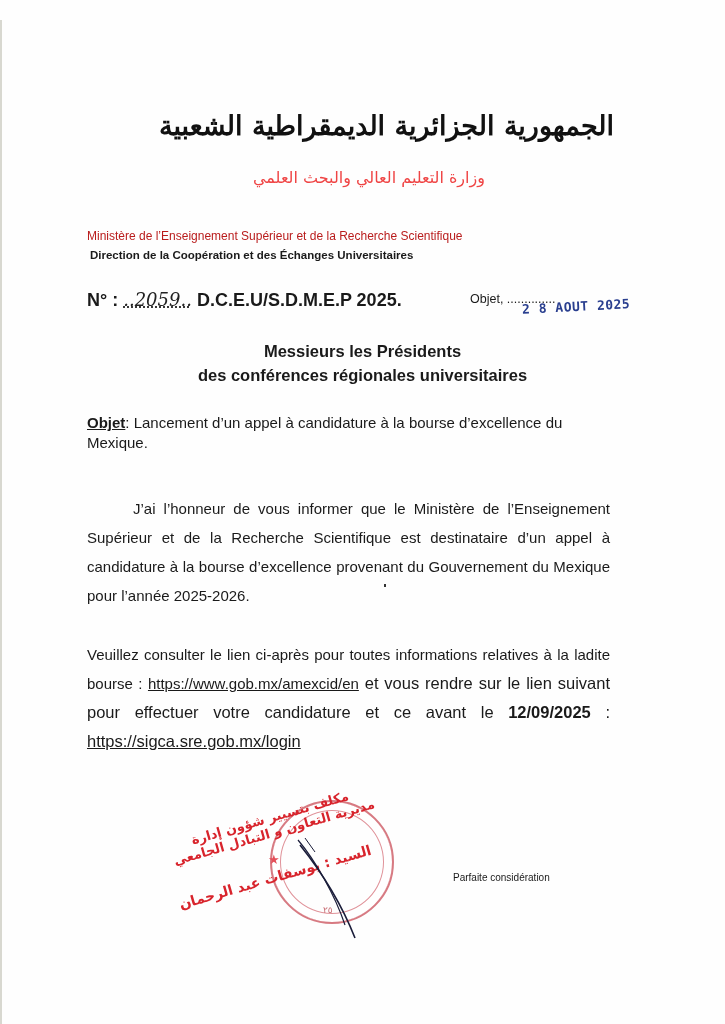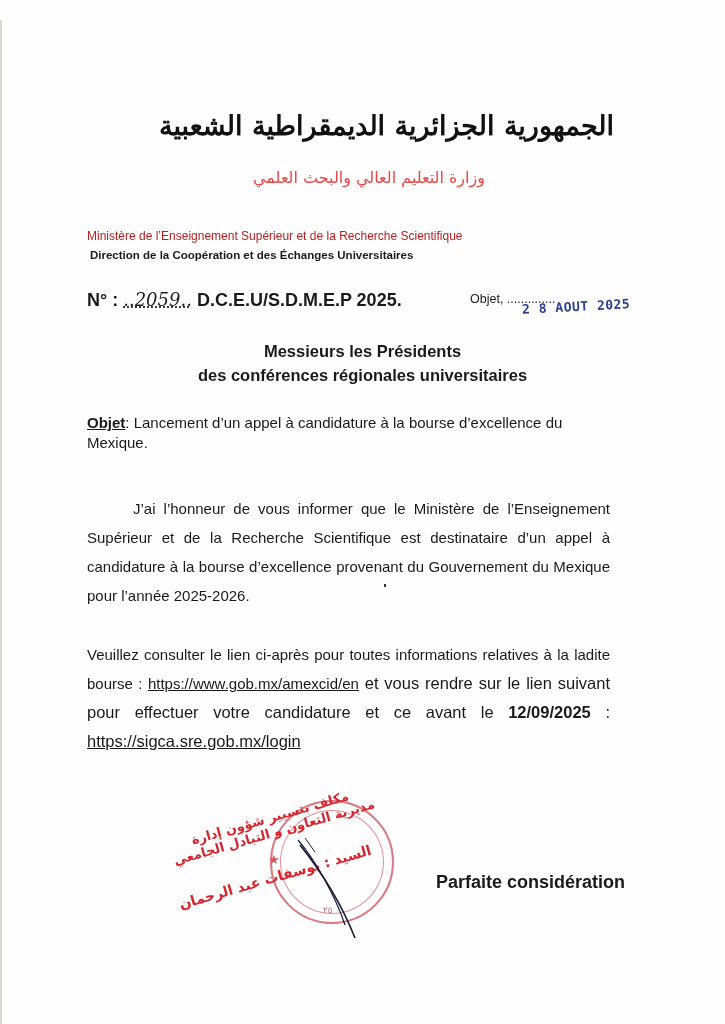--- a/index.html
+++ b/index.html
@@ -46,21 +46,21 @@
     .para {
       position: absolute; left: 87px; width: 523px; font-size: 15px; line-height: 29px; text-align: justify;
     }
     .p1 { top: 494px; text-indent: 46px; }
     .p2 { top: 600px; text-indent: 0; margin-top: 40px; }
     .p2 .link { text-decoration: underline; color: #1a1a1a; }
     .p2 .big { font-size: 16.5px; }
     .p2 .deadline { font-weight: bold; font-size: 16.5px; }
     .p3 { top: 708px; text-indent: 46px; }
     .closing {
-      position: absolute; top: 872px; left: 436px; font-size: 18px; font-weight: bold; white-space: nowrap;
+      position: absolute; top: 872px; left: 453px; font-size: 10px; font-weight: normal; white-space: nowrap;
     }
     .stamp-zone { position: absolute; left: 140px; top: 790px; width: 300px; height: 150px; }
     .seal {
       position: absolute; left: 130px; top: 10px; width: 120px; height: 120px; border-radius: 50%;
       border: 2px solid #d77a82; box-shadow: inset 0 0 0 8px #fff, inset 0 0 0 9px #e0939a;
     }
     .seal-num { position: absolute; left: 183px; top: 115px; font-size: 9px; color: #c86b72; text-align: right; }
     .sign-title {
       position: absolute; left: 12px; top: 20px; width: 240px; direction: rtl; text-align: center;
       font-family: "DejaVu Sans", sans-serif; font-size: 13px; font-weight: bold; color: #d8242c;

